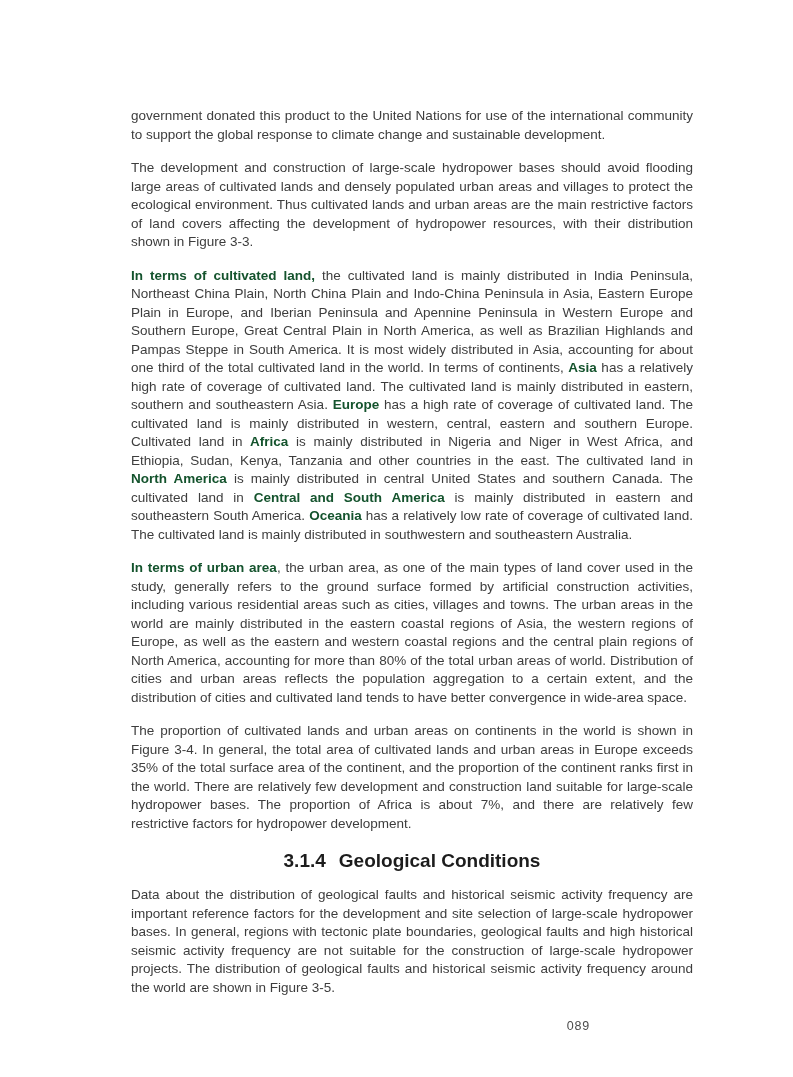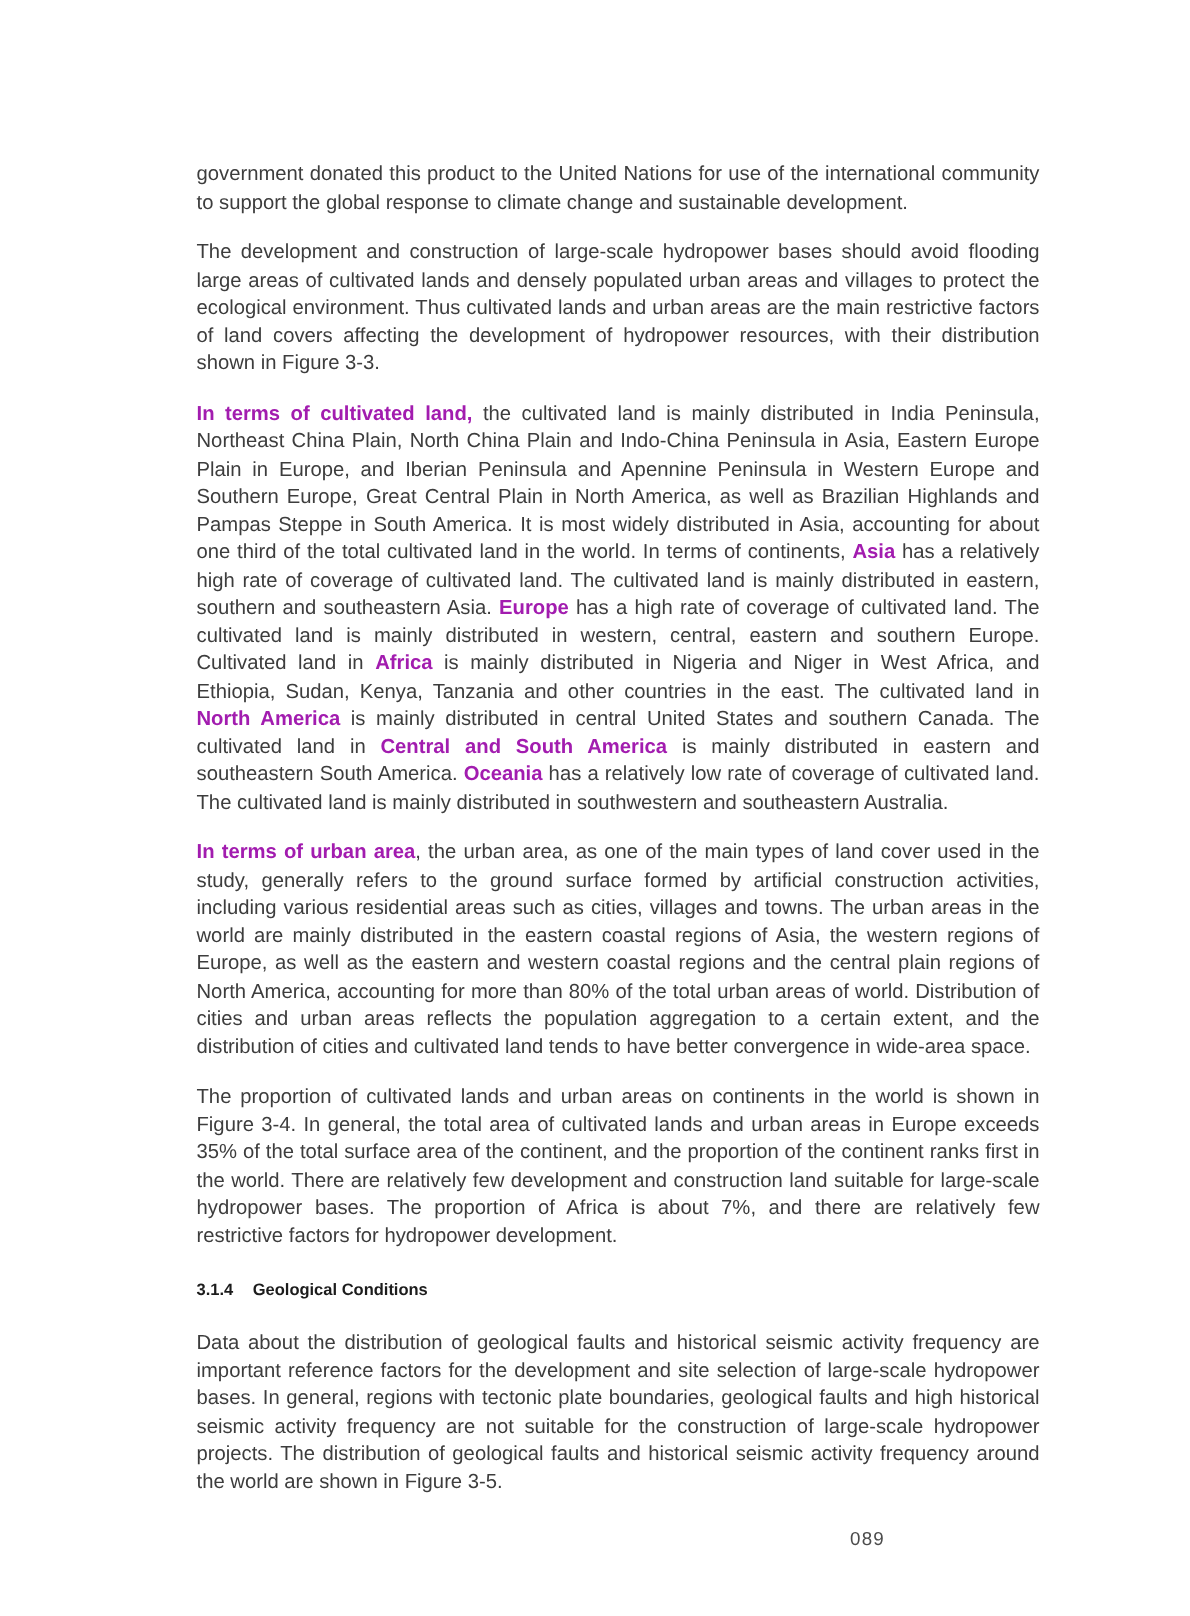--- a/index.html
+++ b/index.html
@@ -28,29 +28,29 @@
   }
   .body-paragraph {
     margin: 0 0 15px 0;
     font-size: 13.5px;
     line-height: 18.5px;
     color: #3d3d3d;
     text-align: justify;
   }
   .body-paragraph strong {
     font-weight: bold;
-    color: #a21caf;
+    color: #14532d;
   }
   .section-heading {
     margin: 18px 0 16px 0;
-    font-size: 11px;
+    font-size: 19px;
     line-height: 19px;
     font-weight: bold;
     color: #1c1c1c;
-    text-align: left;
+    text-align: center;
   }
   .section-heading .heading-number {
     margin-right: 13px;
   }
   .page-number {
     position: absolute;
     top: 1019px;
     right: 40px;
     font-size: 12.5px;
     line-height: 14px;

